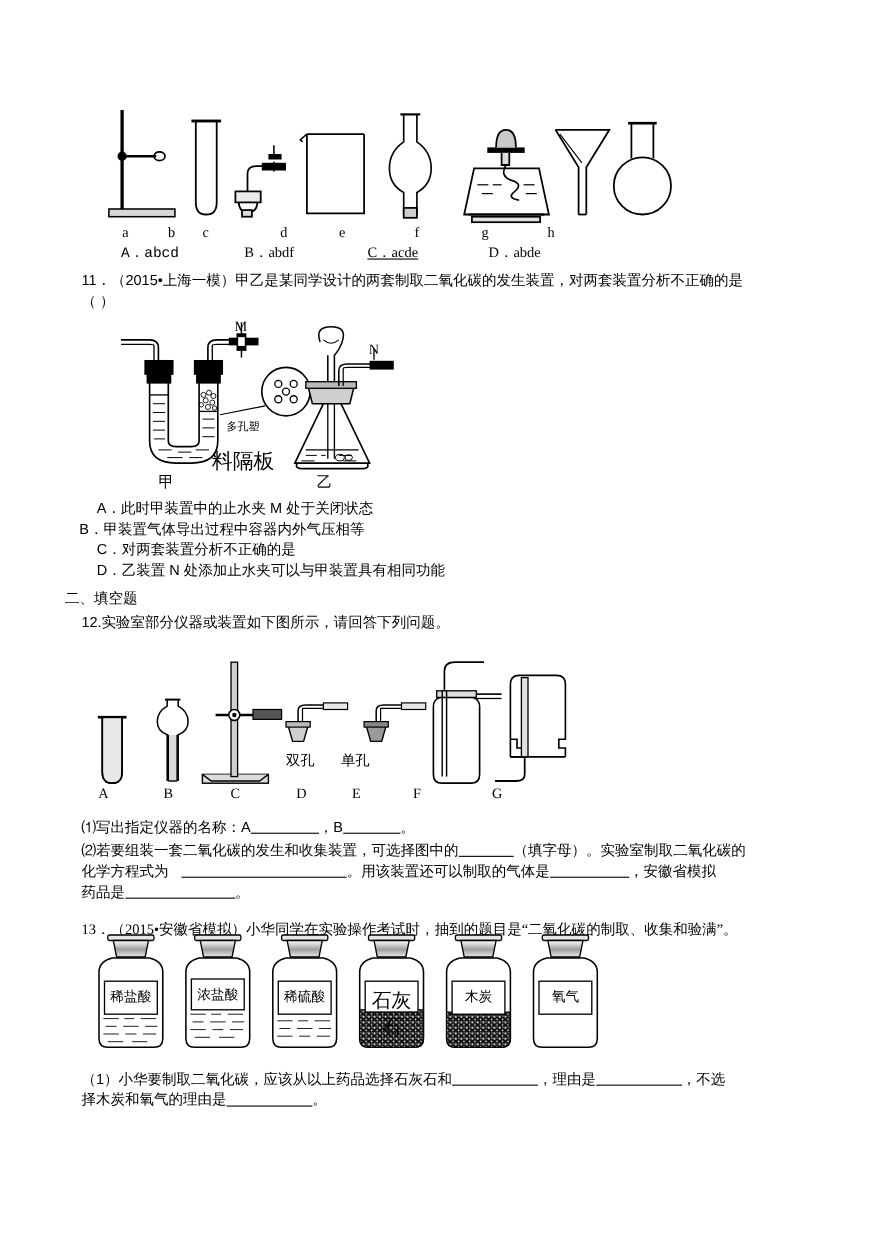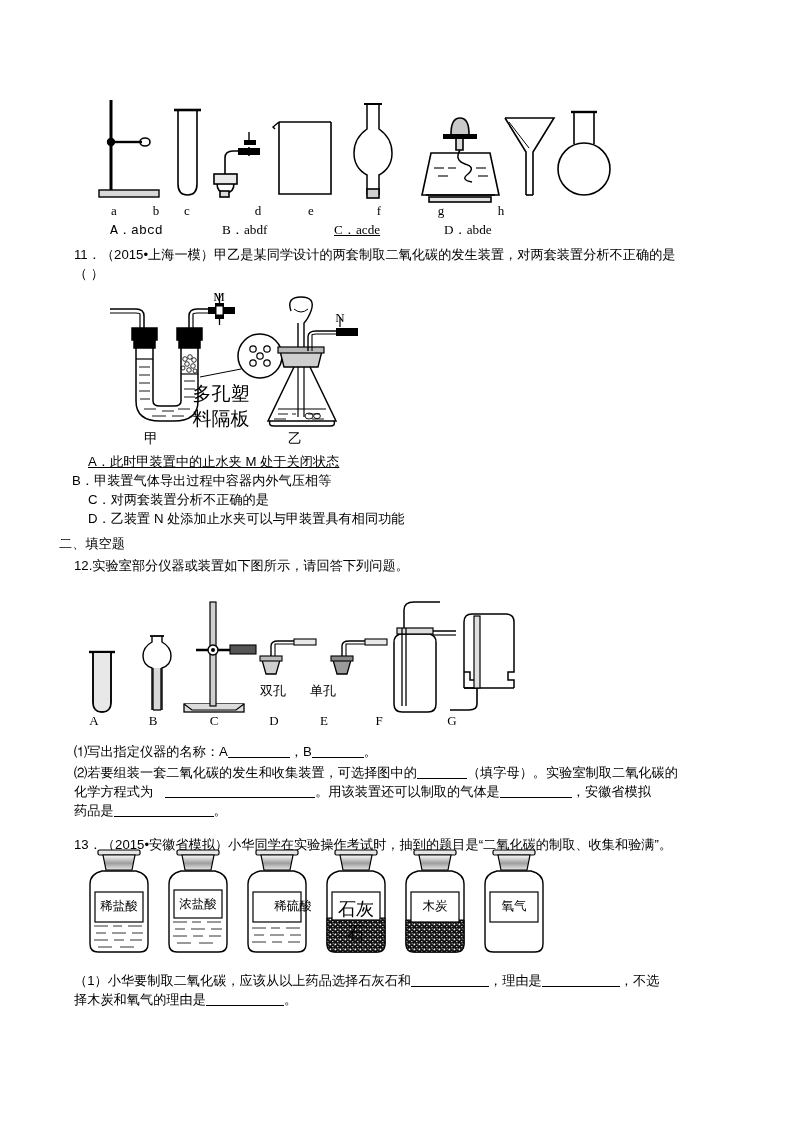--- a/index.html
+++ b/index.html
@@ -230,26 +230,26 @@
         <g fill="none" stroke-width="0.9">
           <ellipse cx="201" cy="127" rx="4" ry="3"></ellipse>
             <ellipse cx="209" cy="127" rx="3.4" ry="2.6"></ellipse>
         </g>
       </g>
     </svg>
   </div>
 
   <div class="lbl" style="left:211px; top:289px; width:16px;">M</div>
   <div class="lbl" style="left:332px; top:310px; width:16px;">N</div>
-  <div class="lblcn" style="left:190px; top:381px; width:62px; font-size:19px;">多孔塑</div>
+  <div class="lblcn" style="left:190px; top:381px; width:62px; font-size:10px;">多孔塑</div>
   <div class="lblcn" style="left:190px; top:406px; width:62px; font-size:19px;">料隔板</div>
   <div class="lblcn" style="left:140px; top:430px; width:22px; font-size:14px;">甲</div>
   <div class="lblcn" style="left:284px; top:430px; width:22px; font-size:14px;">乙</div>
 
-  <div class="txt cn" style="left:88px; top:452px;text-decoration:underline;">A．此时甲装置中的止水夹 M 处于关闭状态</div>
+  <div class="txt cn" style="left:88px; top:452px;">A．此时甲装置中的止水夹 M 处于关闭状态</div>
   <div class="txt cn" style="left:72px; top:471px;">B．甲装置气体导出过程中容器内外气压相等</div>
   <div class="txt cn" style="left:88px; top:490px;">C．对两套装置分析不正确的是</div>
   <div class="txt cn" style="left:88px; top:509px;">D．乙装置 N 处添加止水夹可以与甲装置具有相同功能</div>
 
   <div class="txt cn" style="left:59px; top:534px;">二、填空题</div>
   <div class="txt cn" style="left:74px; top:556px;">12.实验室部分仪器或装置如下图所示，请回答下列问题。</div>
 
   <div class="fig" style="left:84px; top:598px;">
     <svg width="380" height="122" viewBox="0 0 380 122">
       <g fill="none" stroke="#000" stroke-width="1.5">
@@ -332,21 +332,21 @@
   </div>
 
   <div class="txt cn" style="left:74px; top:782px;">
     <span>化学方程式为</span><span class="blank" style="width:150px; margin-left:12px;"></span><span>。用该装置还可以制取的气体是</span><span class="blank" style="width:72px;"></span><span>，安徽省模拟</span>
   </div>
 
   <div class="txt cn" style="left:74px; top:801px;">
     <span>药品是</span><span class="blank" style="width:100px;"></span><span>。</span>
   </div>
 
-  <div class="txt cn" style="left:74px; top:835px;">13．（2015•安徽省模拟）小华同学在实验操作考试时，抽到的题目是“二氧化碳的制取、收集和验满”。</div>
+  <div class="txt cn" style="left:74px; top:835px;font-family:Liberation Serif, serif;">13．（2015•安徽省模拟）小华同学在实验操作考试时，抽到的题目是“二氧化碳的制取、收集和验满”。</div>
 
   <div class="fig" style="left:82px; top:848px;">
     <svg width="470" height="110" viewBox="0 0 470 110">
       <defs>
         <linearGradient id="capg" x1="0" y1="0" x2="0" y2="1">
           <stop offset="0%" stop-color="#fdfdfd"></stop>
           <stop offset="55%" stop-color="#9e9e9e"></stop>
           <stop offset="100%" stop-color="#e8e8e8"></stop>
         </linearGradient>
         <pattern id="granules" width="5" height="5" patternUnits="userSpaceOnUse">
@@ -437,21 +437,21 @@
           <path d="M21 7 L53 7 L50 22 L24 22 Z" fill="url(#capg)" stroke="#000" stroke-width="1.2"></path>
           <path d="M8 36 Q8 26 20 23 L54 23 Q66 26 66 36 L66 96 Q66 104 58 104 L16 104 Q8 104 8 96 Z" fill="#fff" stroke="#000" stroke-width="1.4"></path>
           <rect x="13" y="44" width="48" height="30" fill="#fff" stroke="#000" stroke-width="1.2"></rect>
         </g>
       </g>
     </svg>
   </div>
 
   <div class="lblcn" style="left:95px; top:898px; width:48px; font-size:12.5px;">稀盐酸</div>
   <div class="lblcn" style="left:174px; top:896px; width:48px; font-size:12.5px;">浓盐酸</div>
-  <div class="lblcn" style="left:253px; top:898px; width:48px; font-size:12.5px;margin-left:16px;">稀硫酸</div>
+  <div class="lblcn" style="left:253px; top:898px; width:48px; font-size:12.5px;">稀硫酸</div>
   <div class="lblcn" style="left:332px; top:897px; width:48px; font-size:18px;">石灰石</div>
   <div class="lblcn" style="left:411px; top:898px; width:48px; font-size:12.5px;">木炭</div>
   <div class="lblcn" style="left:490px; top:898px; width:48px; font-size:12.5px;">氧气</div>
 
   <div class="txt cn" style="left:74px; top:971px;">
     <span>（1）小华要制取二氧化碳，应该从以上药品选择石灰石和</span><span class="blank" style="width:78px;"></span><span>，理由是</span><span class="blank" style="width:78px;"></span><span>，不选</span>
   </div>
 
   <div class="txt cn" style="left:74px; top:990px;">
     <span>择木炭和氧气的理由是</span><span class="blank" style="width:78px;"></span><span>。</span>

